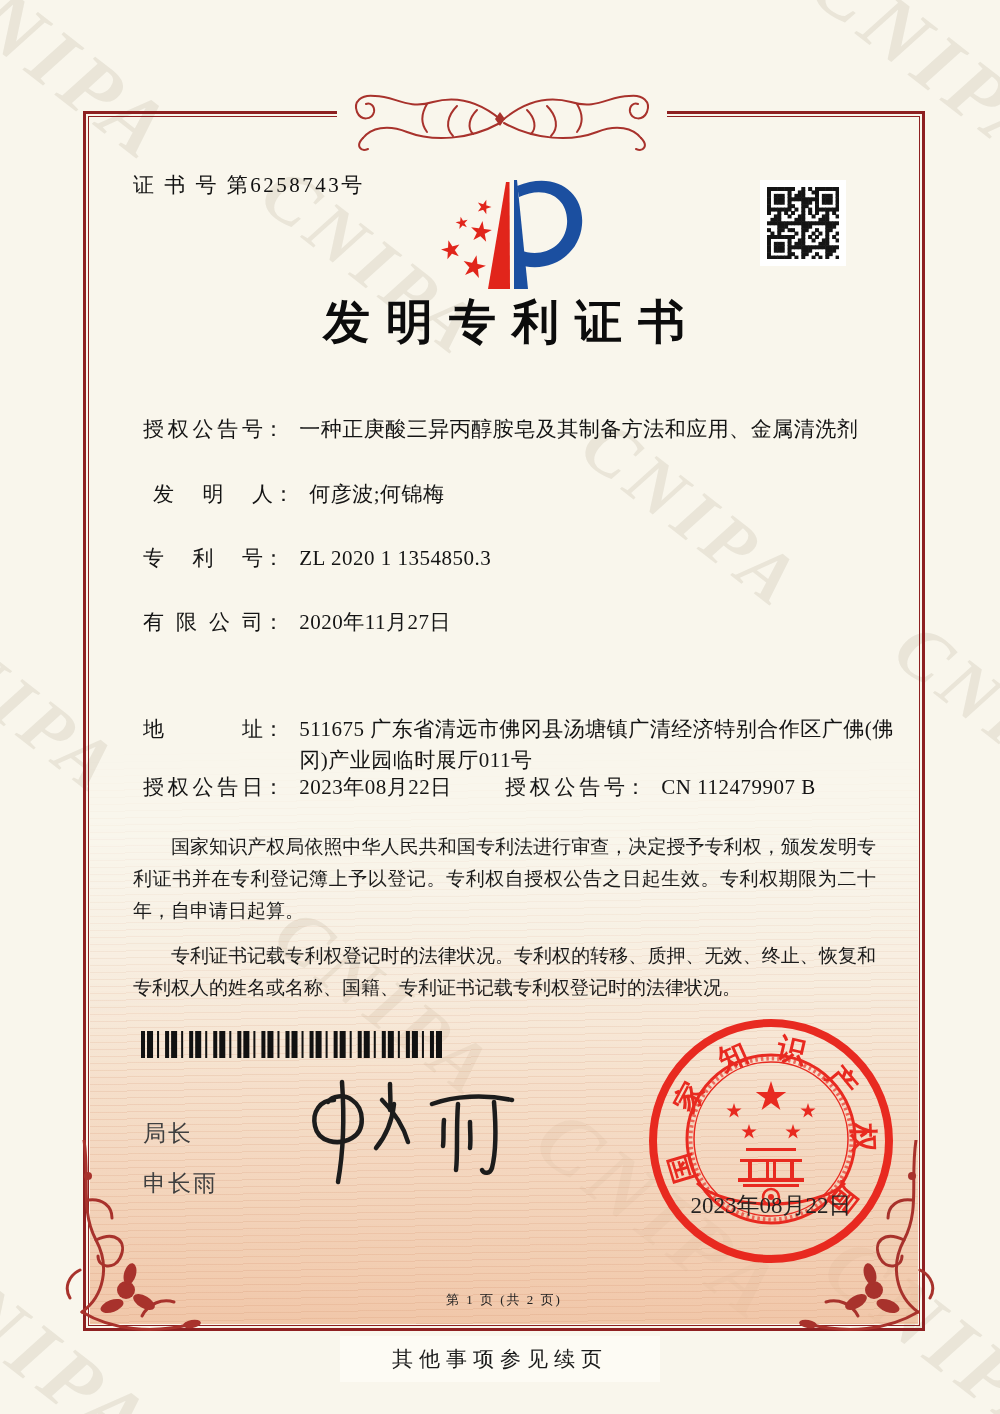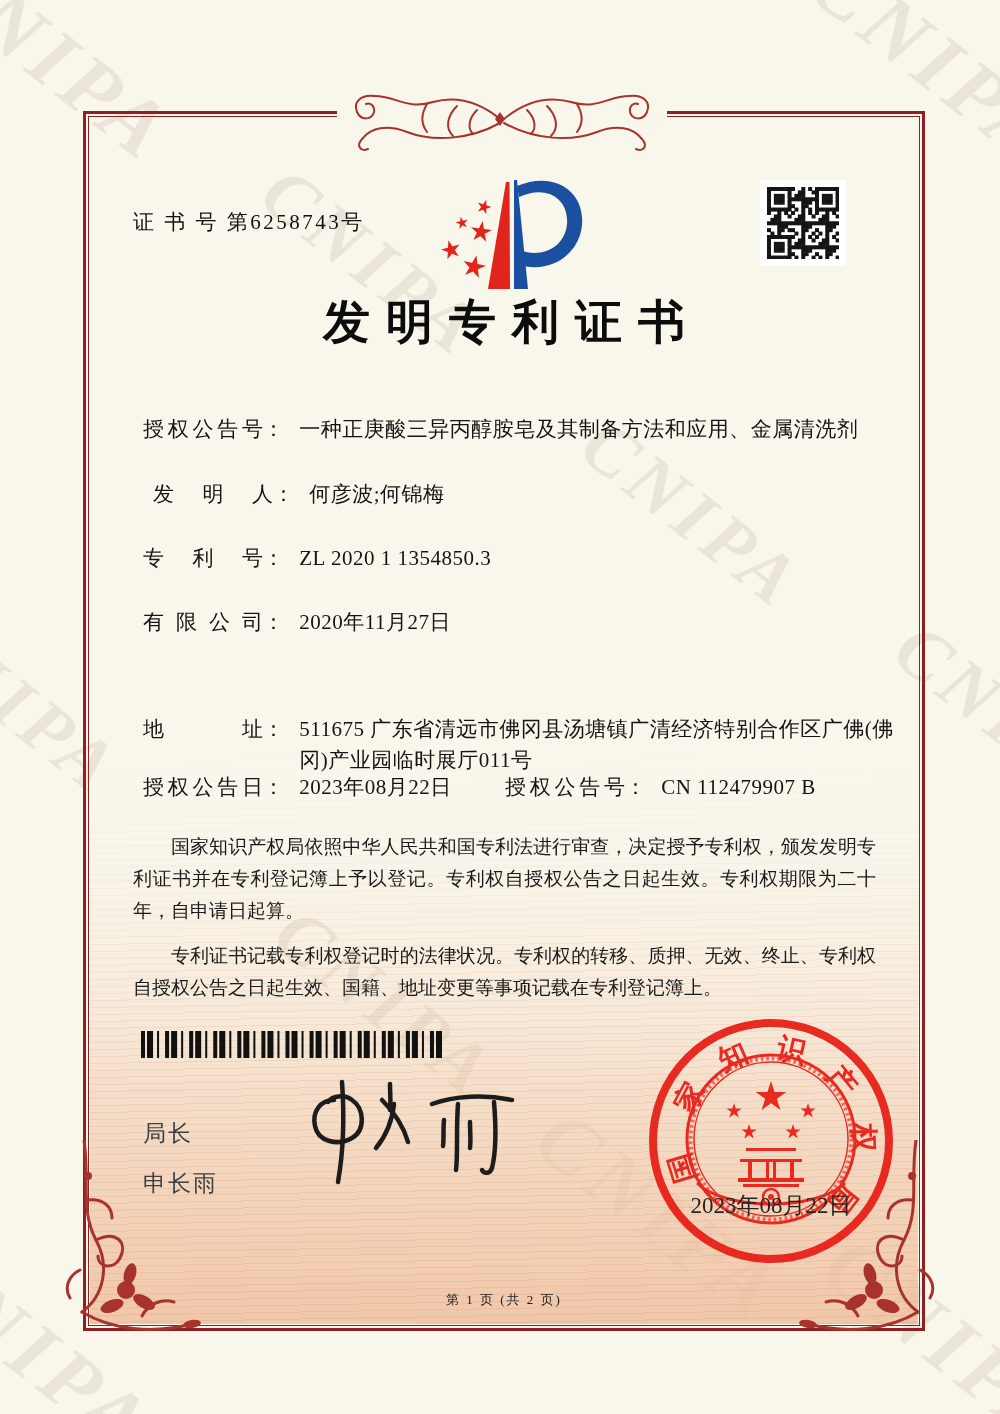--- a/index.html
+++ b/index.html
@@ -33,21 +33,21 @@
      -webkit-mask-image:linear-gradient(180deg, transparent 52%, #000 80%);
              mask-image:linear-gradient(180deg, transparent 52%, #000 80%);}
 
   .ornament-top{position:absolute;left:337px;top:86px;width:330px;height:66px;
      background:#f9f6ec;z-index:3;}
   .ornament-corner{position:absolute;z-index:3;}
   .oc-left{left:52px;top:1140px;}
   .oc-right{left:748px;top:1140px;transform:scaleX(-1);}
 
   
-  .cert-number{position:absolute;left:133px;top:171px;font-size:21px;letter-spacing:2.5px;color:#111;z-index:4;margin-top:37px;}
+  .cert-number{position:absolute;left:133px;top:171px;font-size:21px;letter-spacing:2.5px;color:#111;z-index:4;}
   .logo{position:absolute;left:415px;top:162px;z-index:4;}
   .qr-box{position:absolute;left:760px;top:180px;width:86px;height:86px;background:#fff;z-index:4;
           display:flex;align-items:center;justify-content:center;}
   .title{position:absolute;left:83px;top:291px;width:842px;text-align:center;
          font-size:47px;font-weight:bold;letter-spacing:16px;text-indent:16px;color:#0c0c0c;z-index:4;
          font-family:"Liberation Serif","DejaVu Serif",serif;}
 
   
   .f-row{position:absolute;left:143px;font-size:21px;color:#141414;z-index:4;line-height:31px;white-space:nowrap;}
   .flabel{display:inline-block;width:120px;text-align:justify;text-align-last:justify;vertical-align:top;}
@@ -463,21 +463,21 @@
       <span class="fvalue">2023年08月22日</span>
     </span>
     <span class="pair2">
       <span class="flabel">授权公告号</span><span class="fcolon">：</span>
       <span class="fvalue">CN 112479907 B</span>
     </span>
   </div>
 
   <div class="paras">
     <p>国家知识产权局依照中华人民共和国专利法进行审查，决定授予专利权，颁发发明专利证书并在专利登记簿上予以登记。专利权自授权公告之日起生效。专利权期限为二十年，自申请日起算。</p>
-    <p>专利证书记载专利权登记时的法律状况。专利权的转移、质押、无效、终止、专利权自授权公告之日起生效、国籍、地址变更等事项记载在专利登记簿上。</p>
+    <p>专利证书记载专利权登记时的法律状况。专利权的转移、质押、无效、终止、恢复和专利权人的姓名或名称、国籍、专利证书记载专利权登记时的法律状况。</p>
   </div>
 
   <svg class="barcode" id="barcode" width="301" height="27" viewBox="0 0 301 27">
       <rect x="0.00" y="0" width="4.01" height="27" fill="#111"></rect>
       <rect x="6.02" y="0" width="6.02" height="27" fill="#111"></rect>
       <rect x="16.05" y="0" width="2.01" height="27" fill="#111"></rect>
       <rect x="24.08" y="0" width="4.01" height="27" fill="#111"></rect>
       <rect x="30.10" y="0" width="6.02" height="27" fill="#111"></rect>
       <rect x="40.13" y="0" width="2.01" height="27" fill="#111"></rect>
       <rect x="48.16" y="0" width="4.01" height="27" fill="#111"></rect>
@@ -573,14 +573,17 @@
         <text class="ring" x="147" y="45" transform="rotate(13 147 35)">识</text>
         <text class="ring" x="197" y="76" transform="rotate(50 197 66)">产</text>
         <text class="ring" x="219" y="133" transform="rotate(88 219 123)">权</text>
         <text class="ring" x="199" y="193" transform="rotate(128 199 183)">局</text>
       </g>
       <text x="126" y="198" font-size="23" fill="#1c1c1c" text-anchor="middle">2023年08月22日</text>
     </svg>
   </div>
 
   <div class="page-footer">第 1 页 (共 2 页)</div>
+  <div class="continuation">
+    <span>其他事项参见续页</span>
+  </div>
 
 </div>
 
 </body></html>

